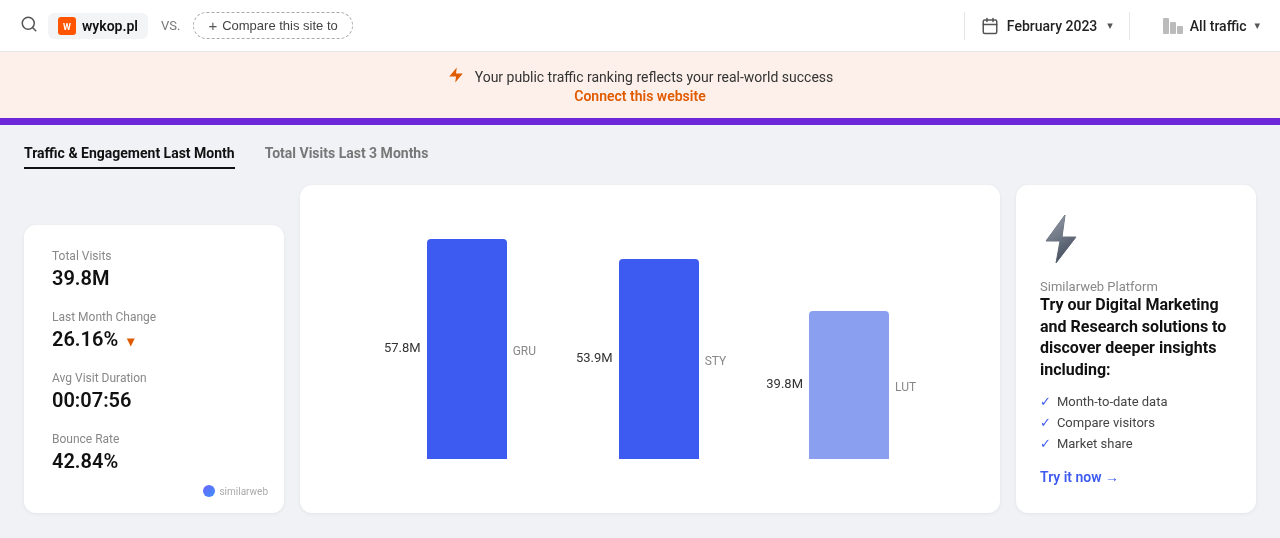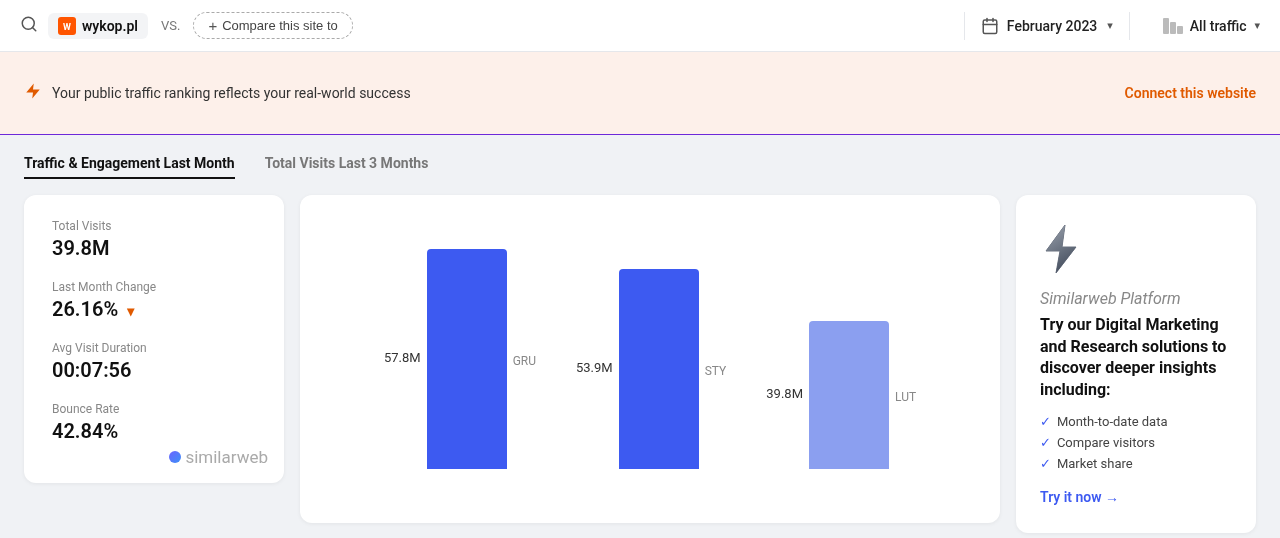--- a/index.html
+++ b/index.html
@@ -112,25 +112,26 @@
       width: 22px;
       height: 22px;
       display: inline-flex;
       align-items: center;
       justify-content: center;
     }
 
     
     .banner {
       background: #fdf0ea;
-      padding: 30px 24px;
+      padding: 14px 24px;
       display: flex;
       align-items: center;
       justify-content: space-between;
-      border-bottom: 1px solid #6d28d9;
+      border-bottom: 7px solid #6d28d9;
+      flex-direction: column;
     }
     .banner-left {
       display: flex;
       align-items: center;
       gap: 10px;
       font-size: 14px;
       color: #333;
     }
     .banner-icon {
       color: #e05a00;
@@ -169,21 +170,21 @@
     }
     .tab.active {
       color: #111;
       border-bottom: 2px solid #111;
     }
 
     
     .cards-row {
       display: flex;
       gap: 16px;
-      align-items: flex-start;
+      align-items: flex-end;
     }
 
     
     .stats-card {
       background: #fff;
       border-radius: 12px;
       padding: 24px 28px 20px 28px;
       width: 260px;
       min-width: 260px;
       position: relative;
@@ -207,21 +208,21 @@
       color: #e05a00;
       margin-left: 4px;
     }
     .similarweb-logo {
       position: absolute;
       bottom: 16px;
       right: 16px;
       display: flex;
       align-items: center;
       gap: 4px;
-      font-size: 17px;
+      font-size: 10px;
       color: #aaa;
     }
     .sw-dot {
       width: 12px;
       height: 12px;
       background: linear-gradient(135deg, #6c63ff, #3d91f7);
       border-radius: 50%;
     }
 
     
@@ -279,24 +280,22 @@
       box-shadow: 0 1px 4px rgba(0,0,0,0.06);
       display: flex;
       flex-direction: column;
     }
     .promo-lightning {
       width: 42px;
       height: 52px;
       margin-bottom: 14px;
     }
     .promo-platform {
-      font-size: 16px;
+      font-size: 13px;
       color: #888;
-      margin-bottom: 6px;
-      font-style: italic;
     }
     .promo-heading {
       font-size: 16px;
       font-weight: 700;
       color: #111;
       line-height: 1.35;
       margin-bottom: 14px;
     }
     .promo-features {
       list-style: none;

